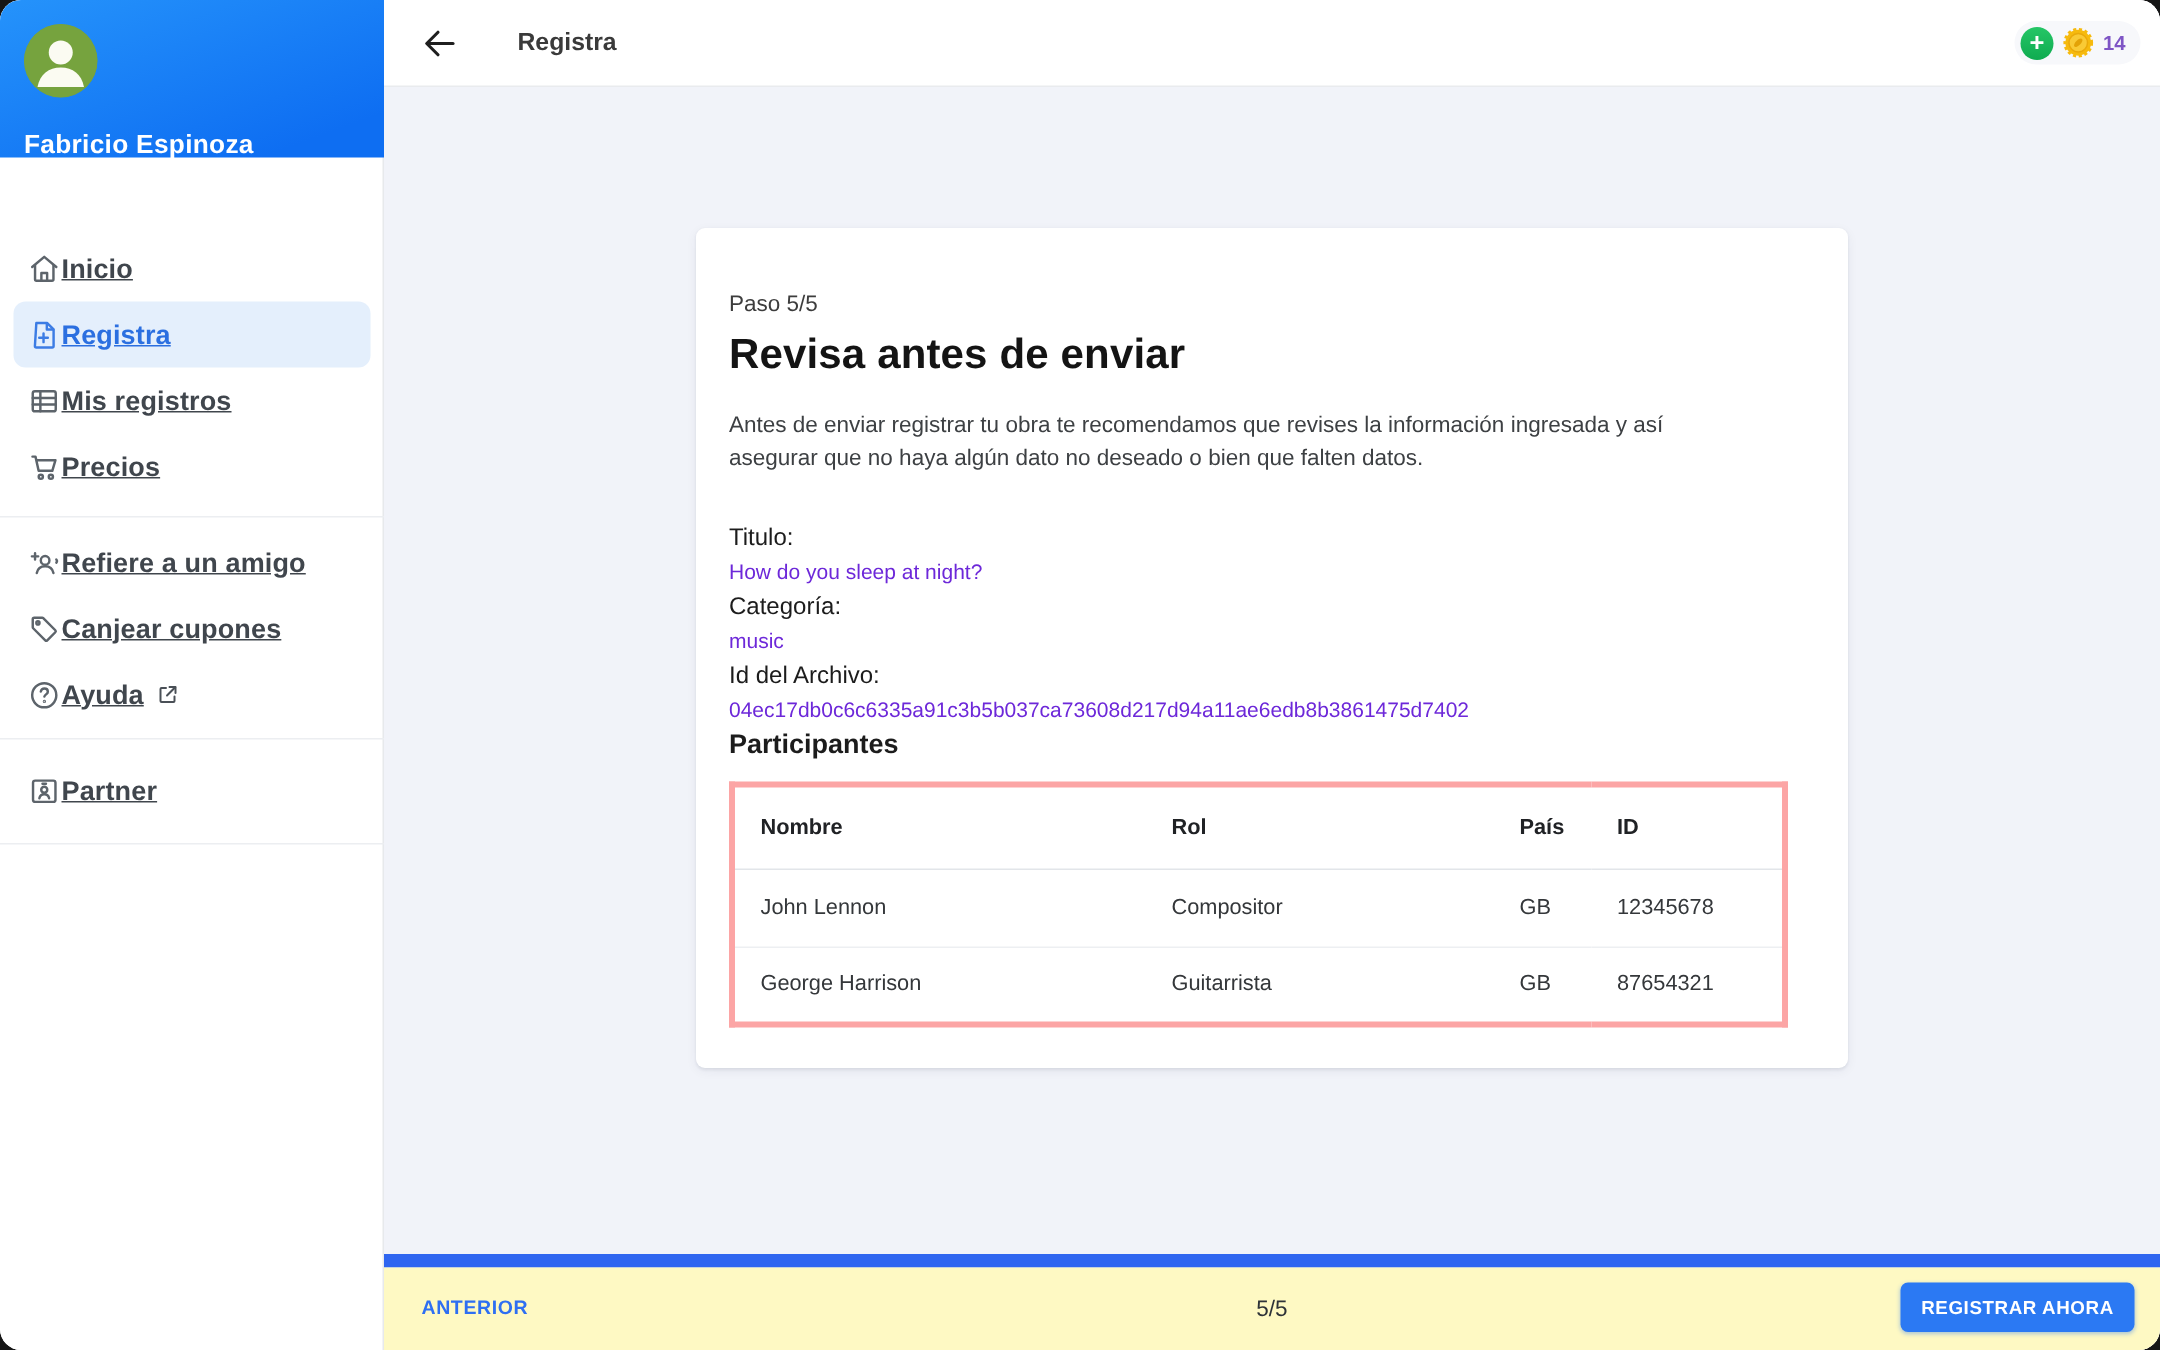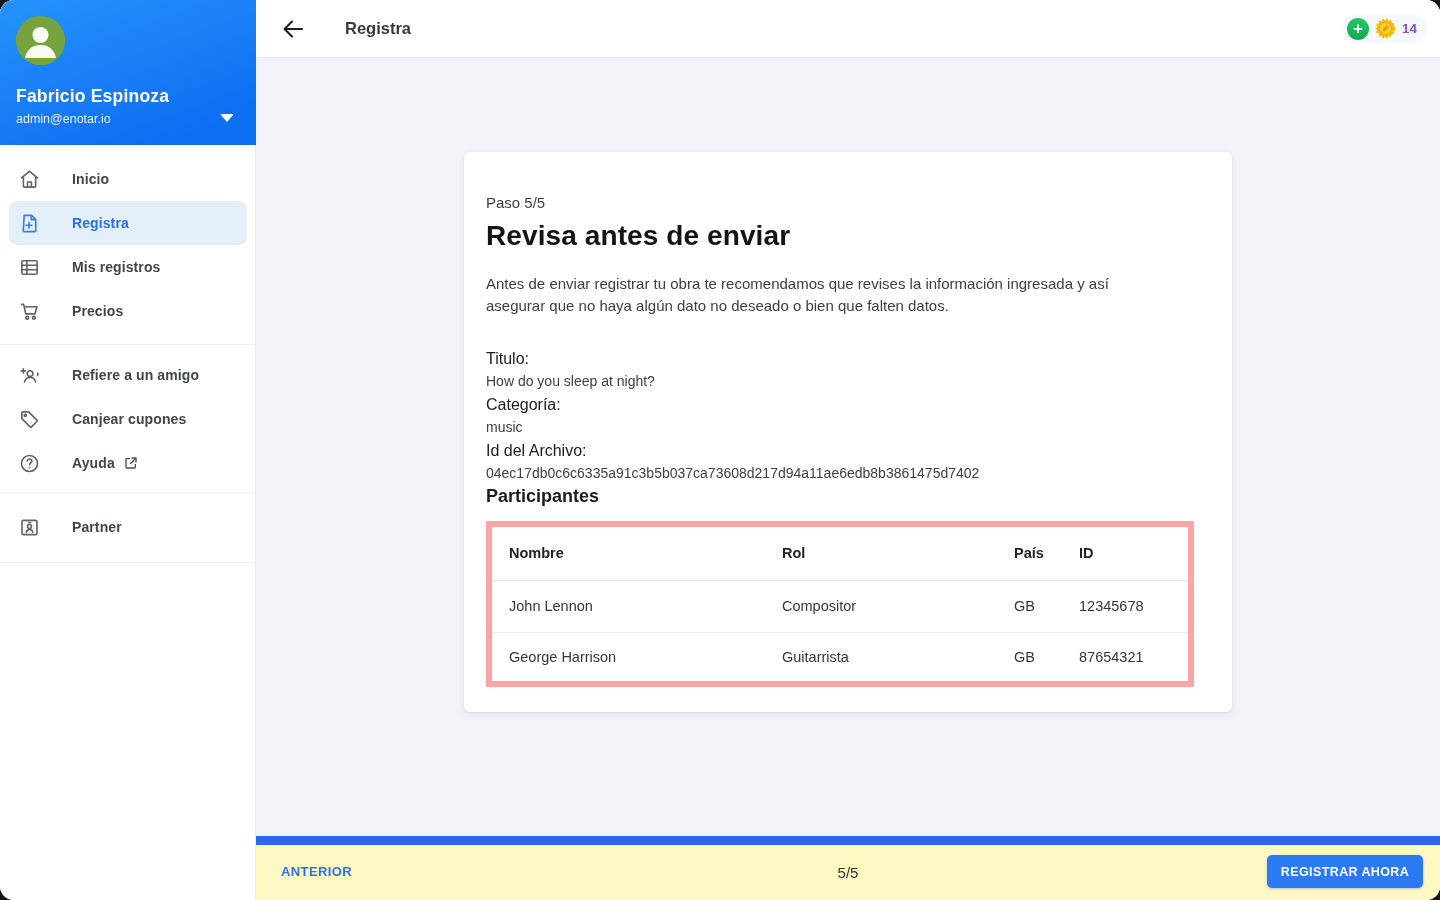--- a/index.html
+++ b/index.html
@@ -13,21 +13,21 @@
     position:relative; width:1440px; height:900px;
     background:#fff; border-radius:14px; overflow:hidden;
   }
 
   
   .sidebar {
     position:absolute; left:0; top:0; width:256px; height:900px;
     background:#fff; border-right:1px solid #e7e9ec;
   }
   .sidebar-header {
-    position:relative; width:256px; height:145px;
+    position:relative; width:256px; height:105px;
     background:linear-gradient(160deg,#2593fb 0%,#0e6ef2 85%);
     cursor:pointer;
   }
   .avatar {
     position:absolute; left:16px; top:16px; width:49px; height:49px;
     border-radius:50%; background:#76a33e; overflow:hidden;
   }
   .avatar svg { display:block; }
   .user-name {
     position:absolute; left:16px; top:86px;
@@ -42,21 +42,21 @@
     width:0; height:0;
     border-left:7px solid transparent; border-right:7px solid transparent;
     border-top:8px solid #fff; border-radius:2px;
   }
   .nav-group { position:absolute; left:0; width:256px; }
   .nav-item {
     position:relative; height:44px; display:flex; align-items:center;
     padding-left:18px; cursor:pointer; color:#40464d;
   }
   .nav-item .nav-icon { width:23px; height:23px; color:#5d646b; flex:0 0 23px; }
-  .nav-item .nav-label { margin-left:31px; font-size:14px; font-weight:700; letter-spacing:.1px; }
+  .nav-item .nav-label { font-size:18px; font-weight:700; letter-spacing:.1px;text-decoration:underline; }
   .nav-item.selected {
     margin:0 9px; padding-left:9px; height:44px;
     background:#e4effc; border-radius:8px; color:#2b6fe0;
   }
   .nav-item.selected .nav-icon { color:#3c7ce4; }
   .nav-item .ext-icon { margin-left:8px; width:16px; height:16px; color:#4a5057; }
   .divider { position:absolute; left:0; width:256px; border-top:1px solid #eceef1; }
   .nav-icon svg, .ext-icon svg { display:block; width:100%; height:100%; }
 
   
@@ -97,26 +97,26 @@
     background:#fff; border-radius:6px;
     box-shadow:0 1px 2px rgba(30,40,60,.08), 0 2px 8px rgba(30,40,60,.06);
     padding:42px 33px 0 22px;
   }
   .step-label { font-size:15px; color:#3d3d3d; }
   .card-heading { font-size:28px; font-weight:700; color:#141414; margin-top:9px; letter-spacing:.1px; }
   .card-desc { font-size:15px; color:#3d4043; line-height:21.5px; margin-top:21px; max-width:668px; }
 
   .fields { margin-top:31px; }
   .field-label { font-size:16px; font-weight:400; color:#1c1c1c; line-height:23px; }
-  .field-value { font-size:14px; color:#404040; line-height:23px; }
+  .field-value { font-size:14px; color:#6d28d9; line-height:23px; }
   .participants-title { font-size:18px; font-weight:700; color:#1c1c1c; line-height:23px; }
 
   .participants-table {
     margin-top:13px; width:702px; border-collapse:collapse;
-    border:6px solid #fca5a5; table-layout:fixed; background:#fff;
+    border:4px solid #fca5a5; table-layout:fixed; background:#fff;
   }
   .participants-table th {
     height:56px; text-align:left; padding-left:17px;
     font-size:14.5px; font-weight:700; color:#202225;
     border-bottom:1px solid #e2e5e9;
   }
   .participants-table td {
     height:52px; padding-left:17px;
     font-size:14.5px; color:#34373a;
     border-bottom:1px solid #edeff2;

